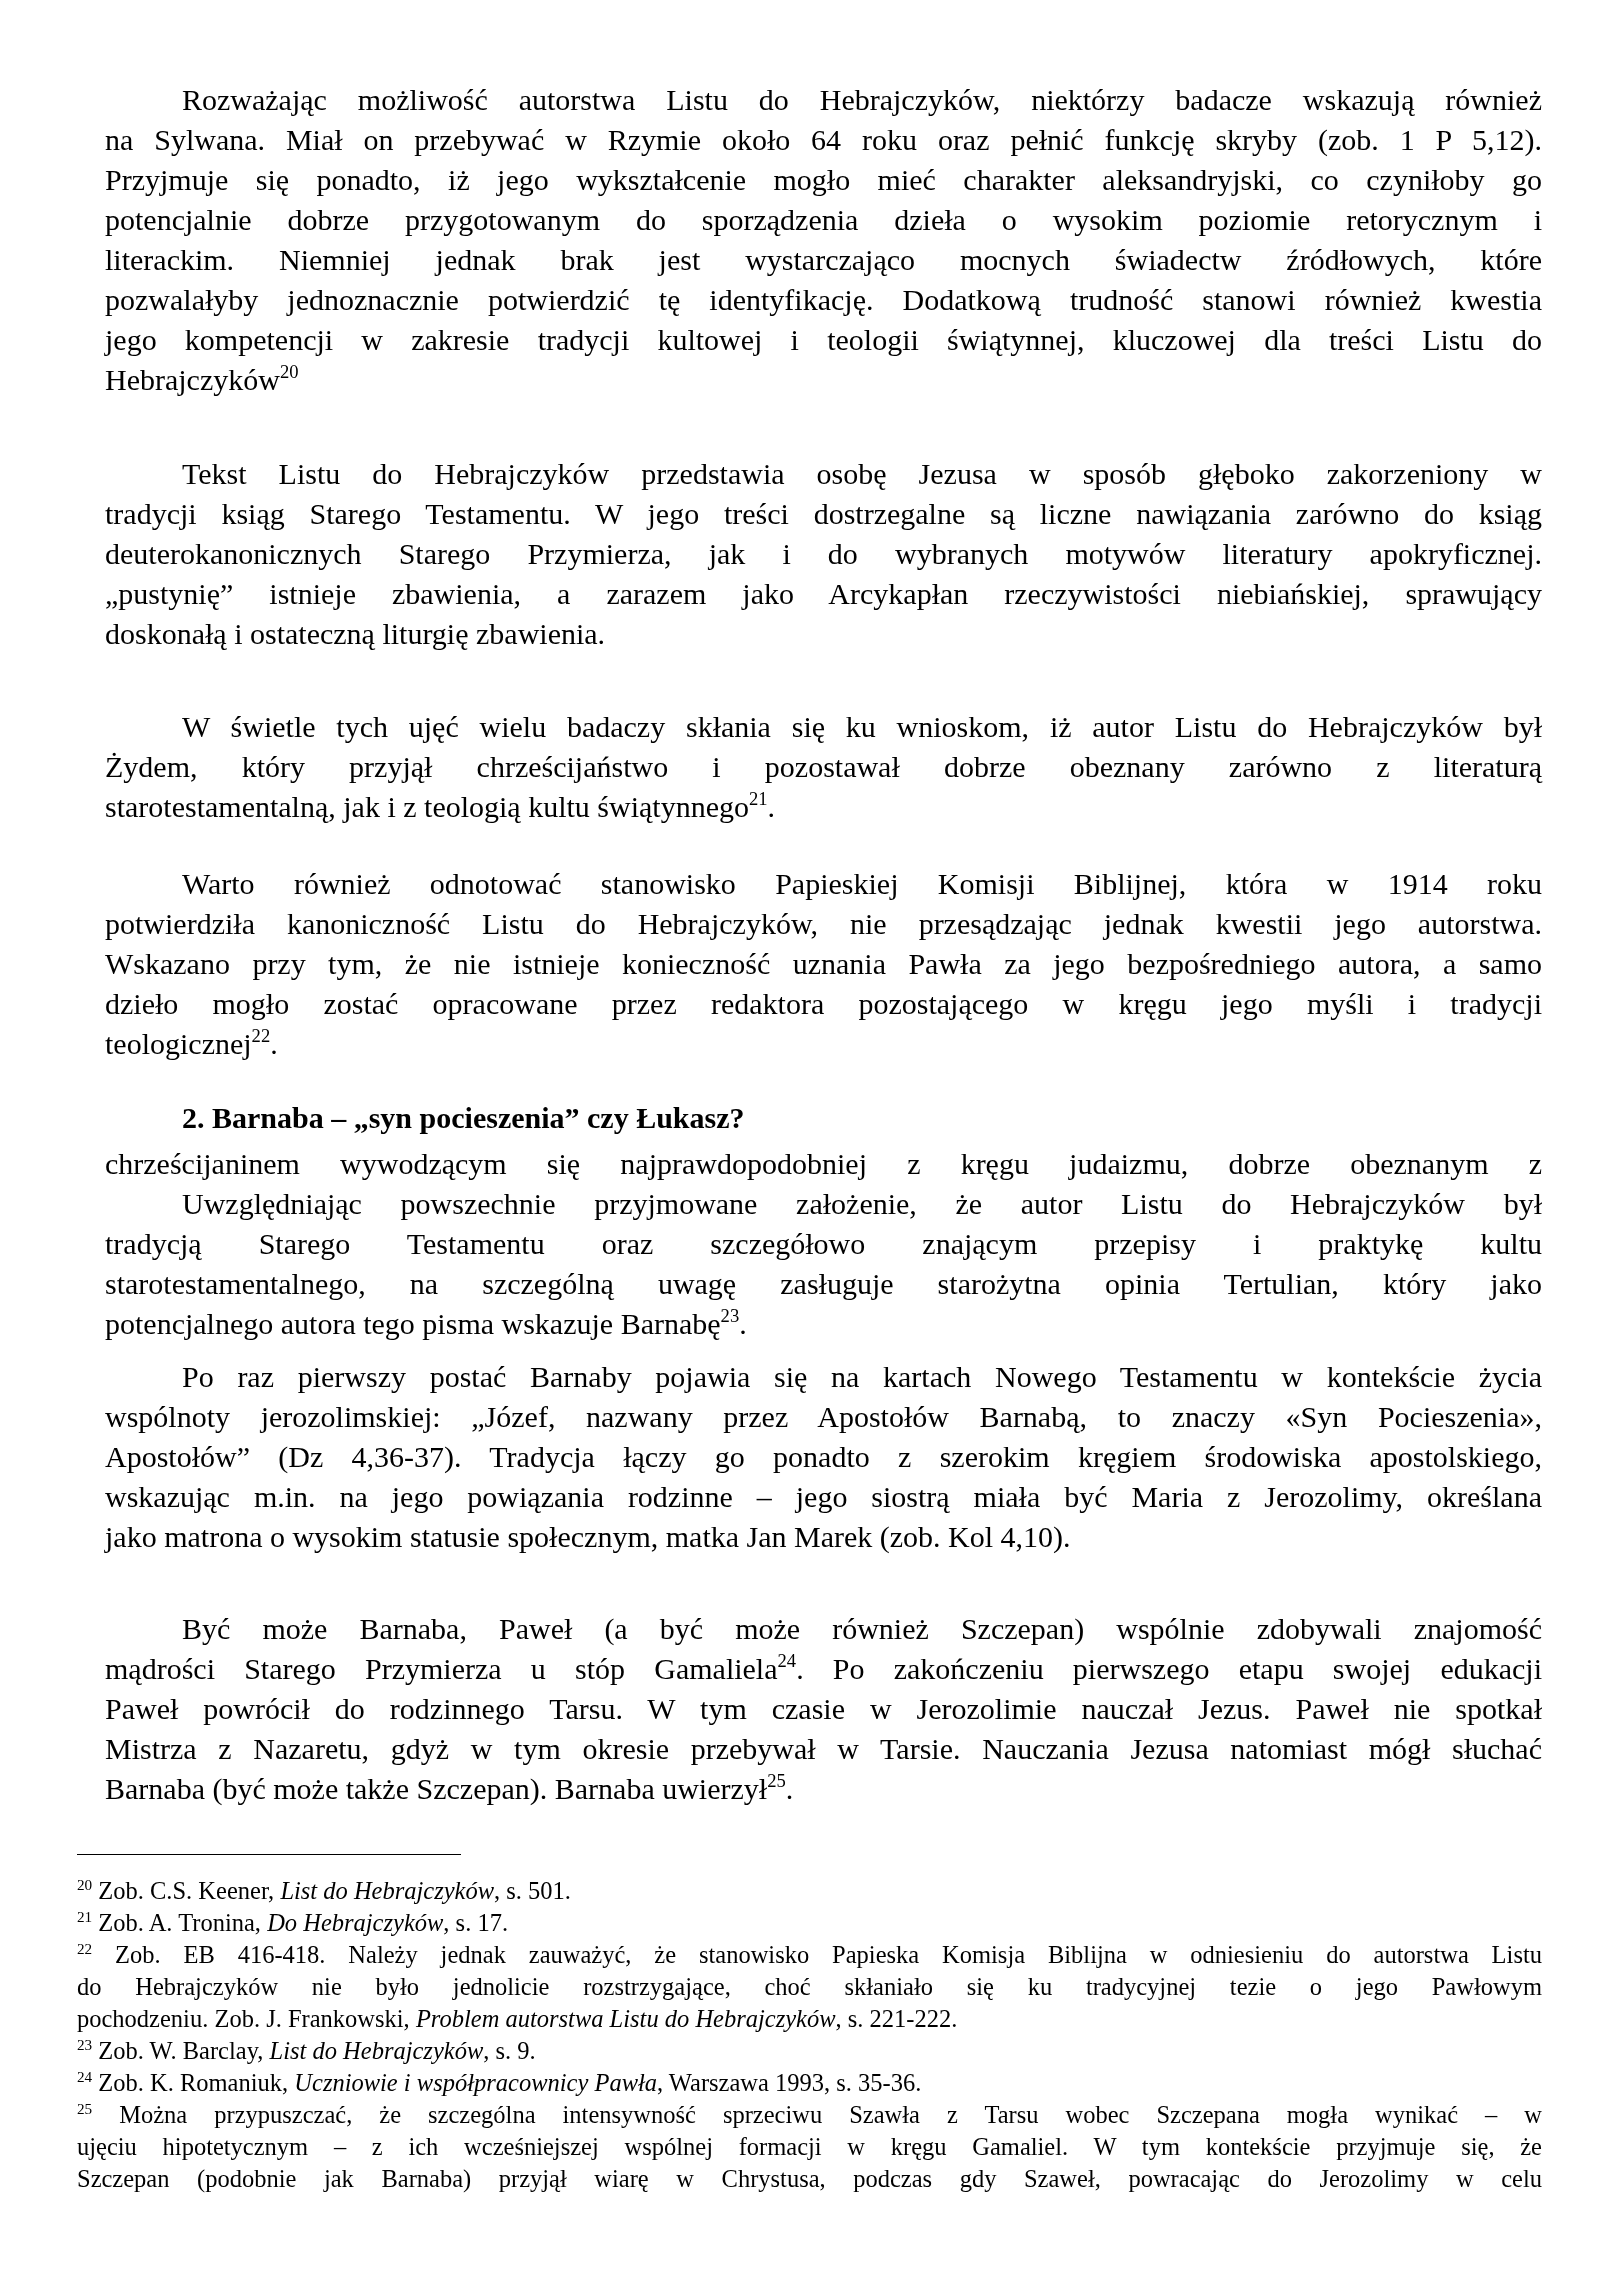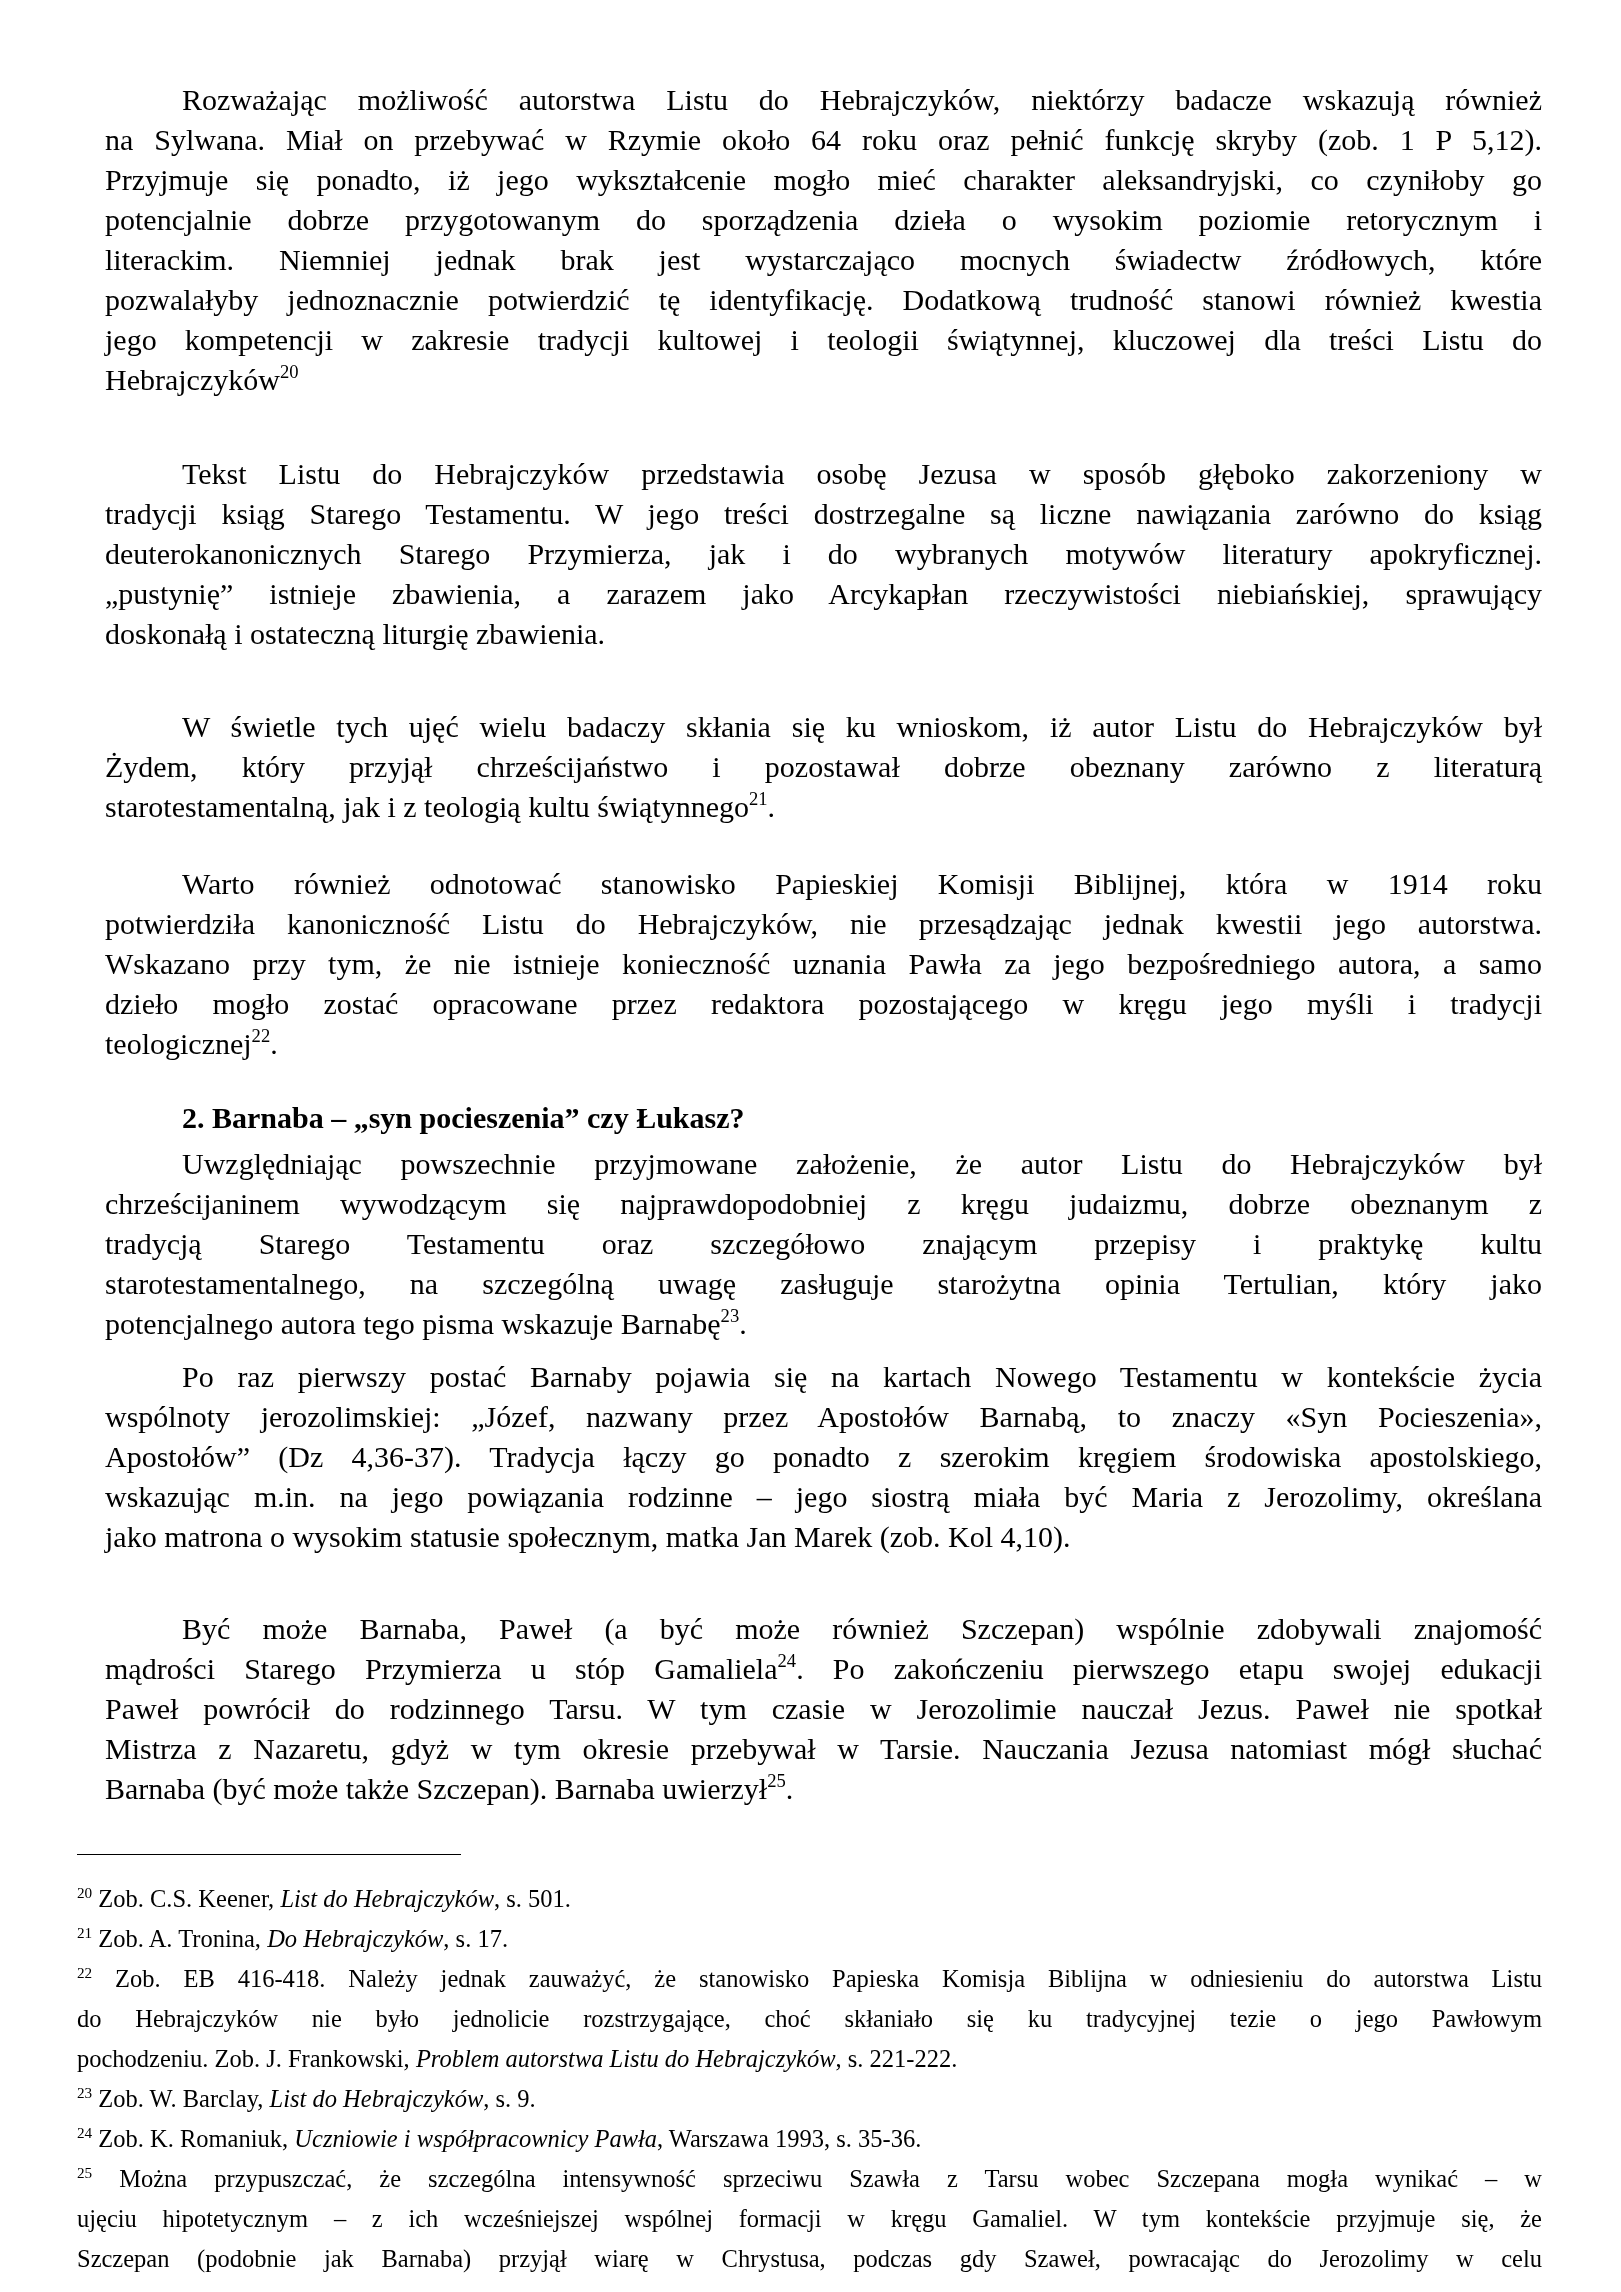--- a/index.html
+++ b/index.html
@@ -7,21 +7,21 @@
          font-family: "Liberation Serif", "DejaVu Serif", serif; color: #000; }
   .block { position: absolute; left: 77px; width: 1465px; }
   .ln { display: block; white-space: nowrap; text-align: justify; text-align-last: justify;
         font-size: 30px; height: 40px; line-height: 40px; margin-left: 28px; }
   .ln.last { text-align-last: left; }
   .ln.indent { padding-left: 77px; box-sizing: border-box; }
   .ln.heading { font-weight: bold; text-align-last: left; }
   sup { font-size: 0.62em; line-height: 0; vertical-align: 0.62em; }
   .fn { position: absolute; left: 77px; width: 1465px; }
   .fl { display: block; white-space: nowrap; text-align: justify; text-align-last: justify;
-        font-size: 24.5px; height: 32px; line-height: 32px; margin-top: 8px; }
+        font-size: 24.5px; height: 32px; line-height: 32px; }
   .fl.last { text-align-last: left; }
   .fl i { font-style: italic; }
   .sep { position: absolute; left: 77px; top: 1854px; width: 384px; height: 0; border-top: 1.6px solid #000; }
 </style>
 </head>
 <body>
 
 <div class="block" style="top:80px;">
   <span class="ln indent">Rozważając możliwość autorstwa Listu do Hebrajczyków, niektórzy badacze wskazują również</span>
   <span class="ln">na Sylwana. Miał on przebywać w Rzymie około 64 roku oraz pełnić funkcję skryby (zob. 1 P 5,12).</span>
@@ -53,22 +53,22 @@
   <span class="ln">Wskazano przy tym, że nie istnieje konieczność uznania Pawła za jego bezpośredniego autora, a samo</span>
   <span class="ln">dzieło mogło zostać opracowane przez redaktora pozostającego w kręgu jego myśli i tradycji</span>
   <span class="ln last"><span>teologicznej</span><sup>22</sup><span>.</span></span>
 </div>
 
 <div class="block" style="top:1098px;">
   <span class="ln indent heading">2. Barnaba – „syn pocieszenia” czy Łukasz?</span>
 </div>
 
 <div class="block" style="top:1144px;">
+  <span class="ln">chrześcijaninem wywodzącym się najprawdopodobniej z kręgu judaizmu, dobrze obeznanym z</span>
   <span class="ln indent">Uwzględniając powszechnie przyjmowane założenie, że autor Listu do Hebrajczyków był</span>
-  <span class="ln">chrześcijaninem wywodzącym się najprawdopodobniej z kręgu judaizmu, dobrze obeznanym z</span>
   <span class="ln">tradycją Starego Testamentu oraz szczegółowo znającym przepisy i praktykę kultu</span>
   <span class="ln">starotestamentalnego, na szczególną uwagę zasługuje starożytna opinia Tertulian, który jako</span>
   <span class="ln last"><span>potencjalnego autora tego pisma wskazuje Barnabę</span><sup>23</sup><span>.</span></span>
 </div>
 
 <div class="block" style="top:1357px;">
   <span class="ln indent">Po raz pierwszy postać Barnaby pojawia się na kartach Nowego Testamentu w kontekście życia</span>
   <span class="ln">wspólnoty jerozolimskiej: „Józef, nazwany przez Apostołów Barnabą, to znaczy «Syn Pocieszenia»,</span>
   <span class="ln">Apostołów” (Dz 4,36-37). Tradycja łączy go ponadto z szerokim kręgiem środowiska apostolskiego,</span>
   <span class="ln">wskazując m.in. na jego powiązania rodzinne – jego siostrą miała być Maria z Jerozolimy, określana</span>

